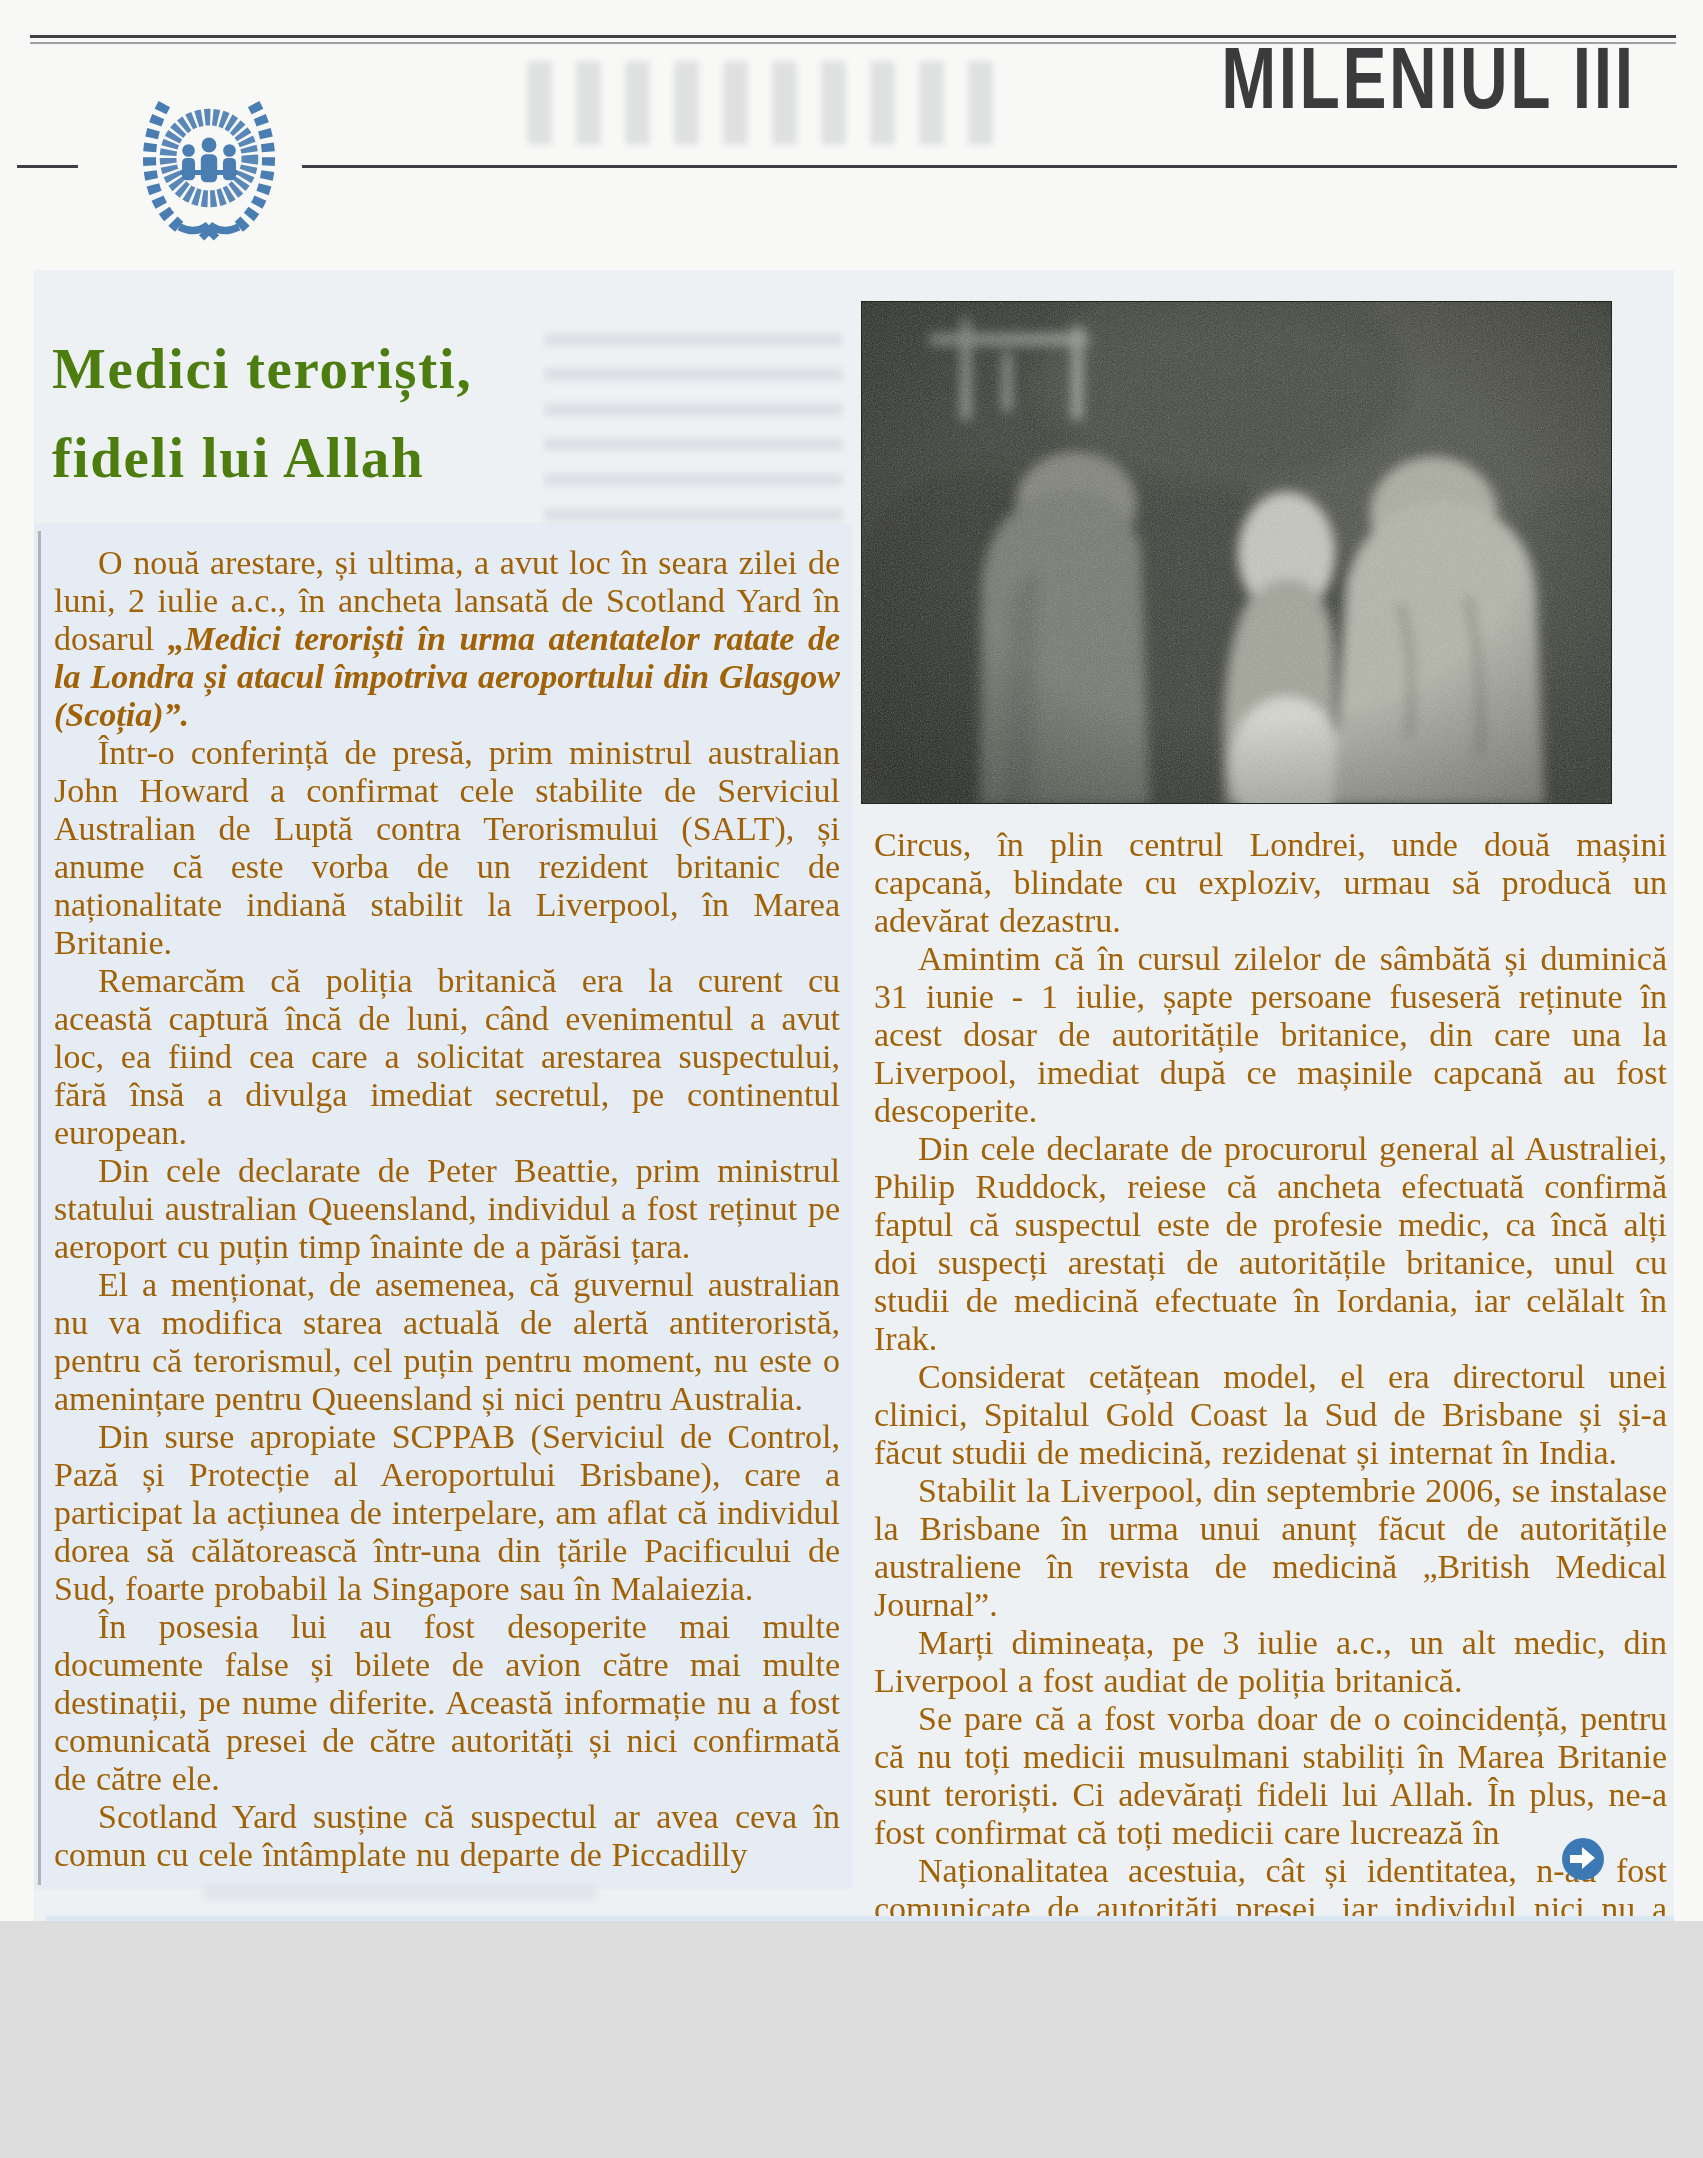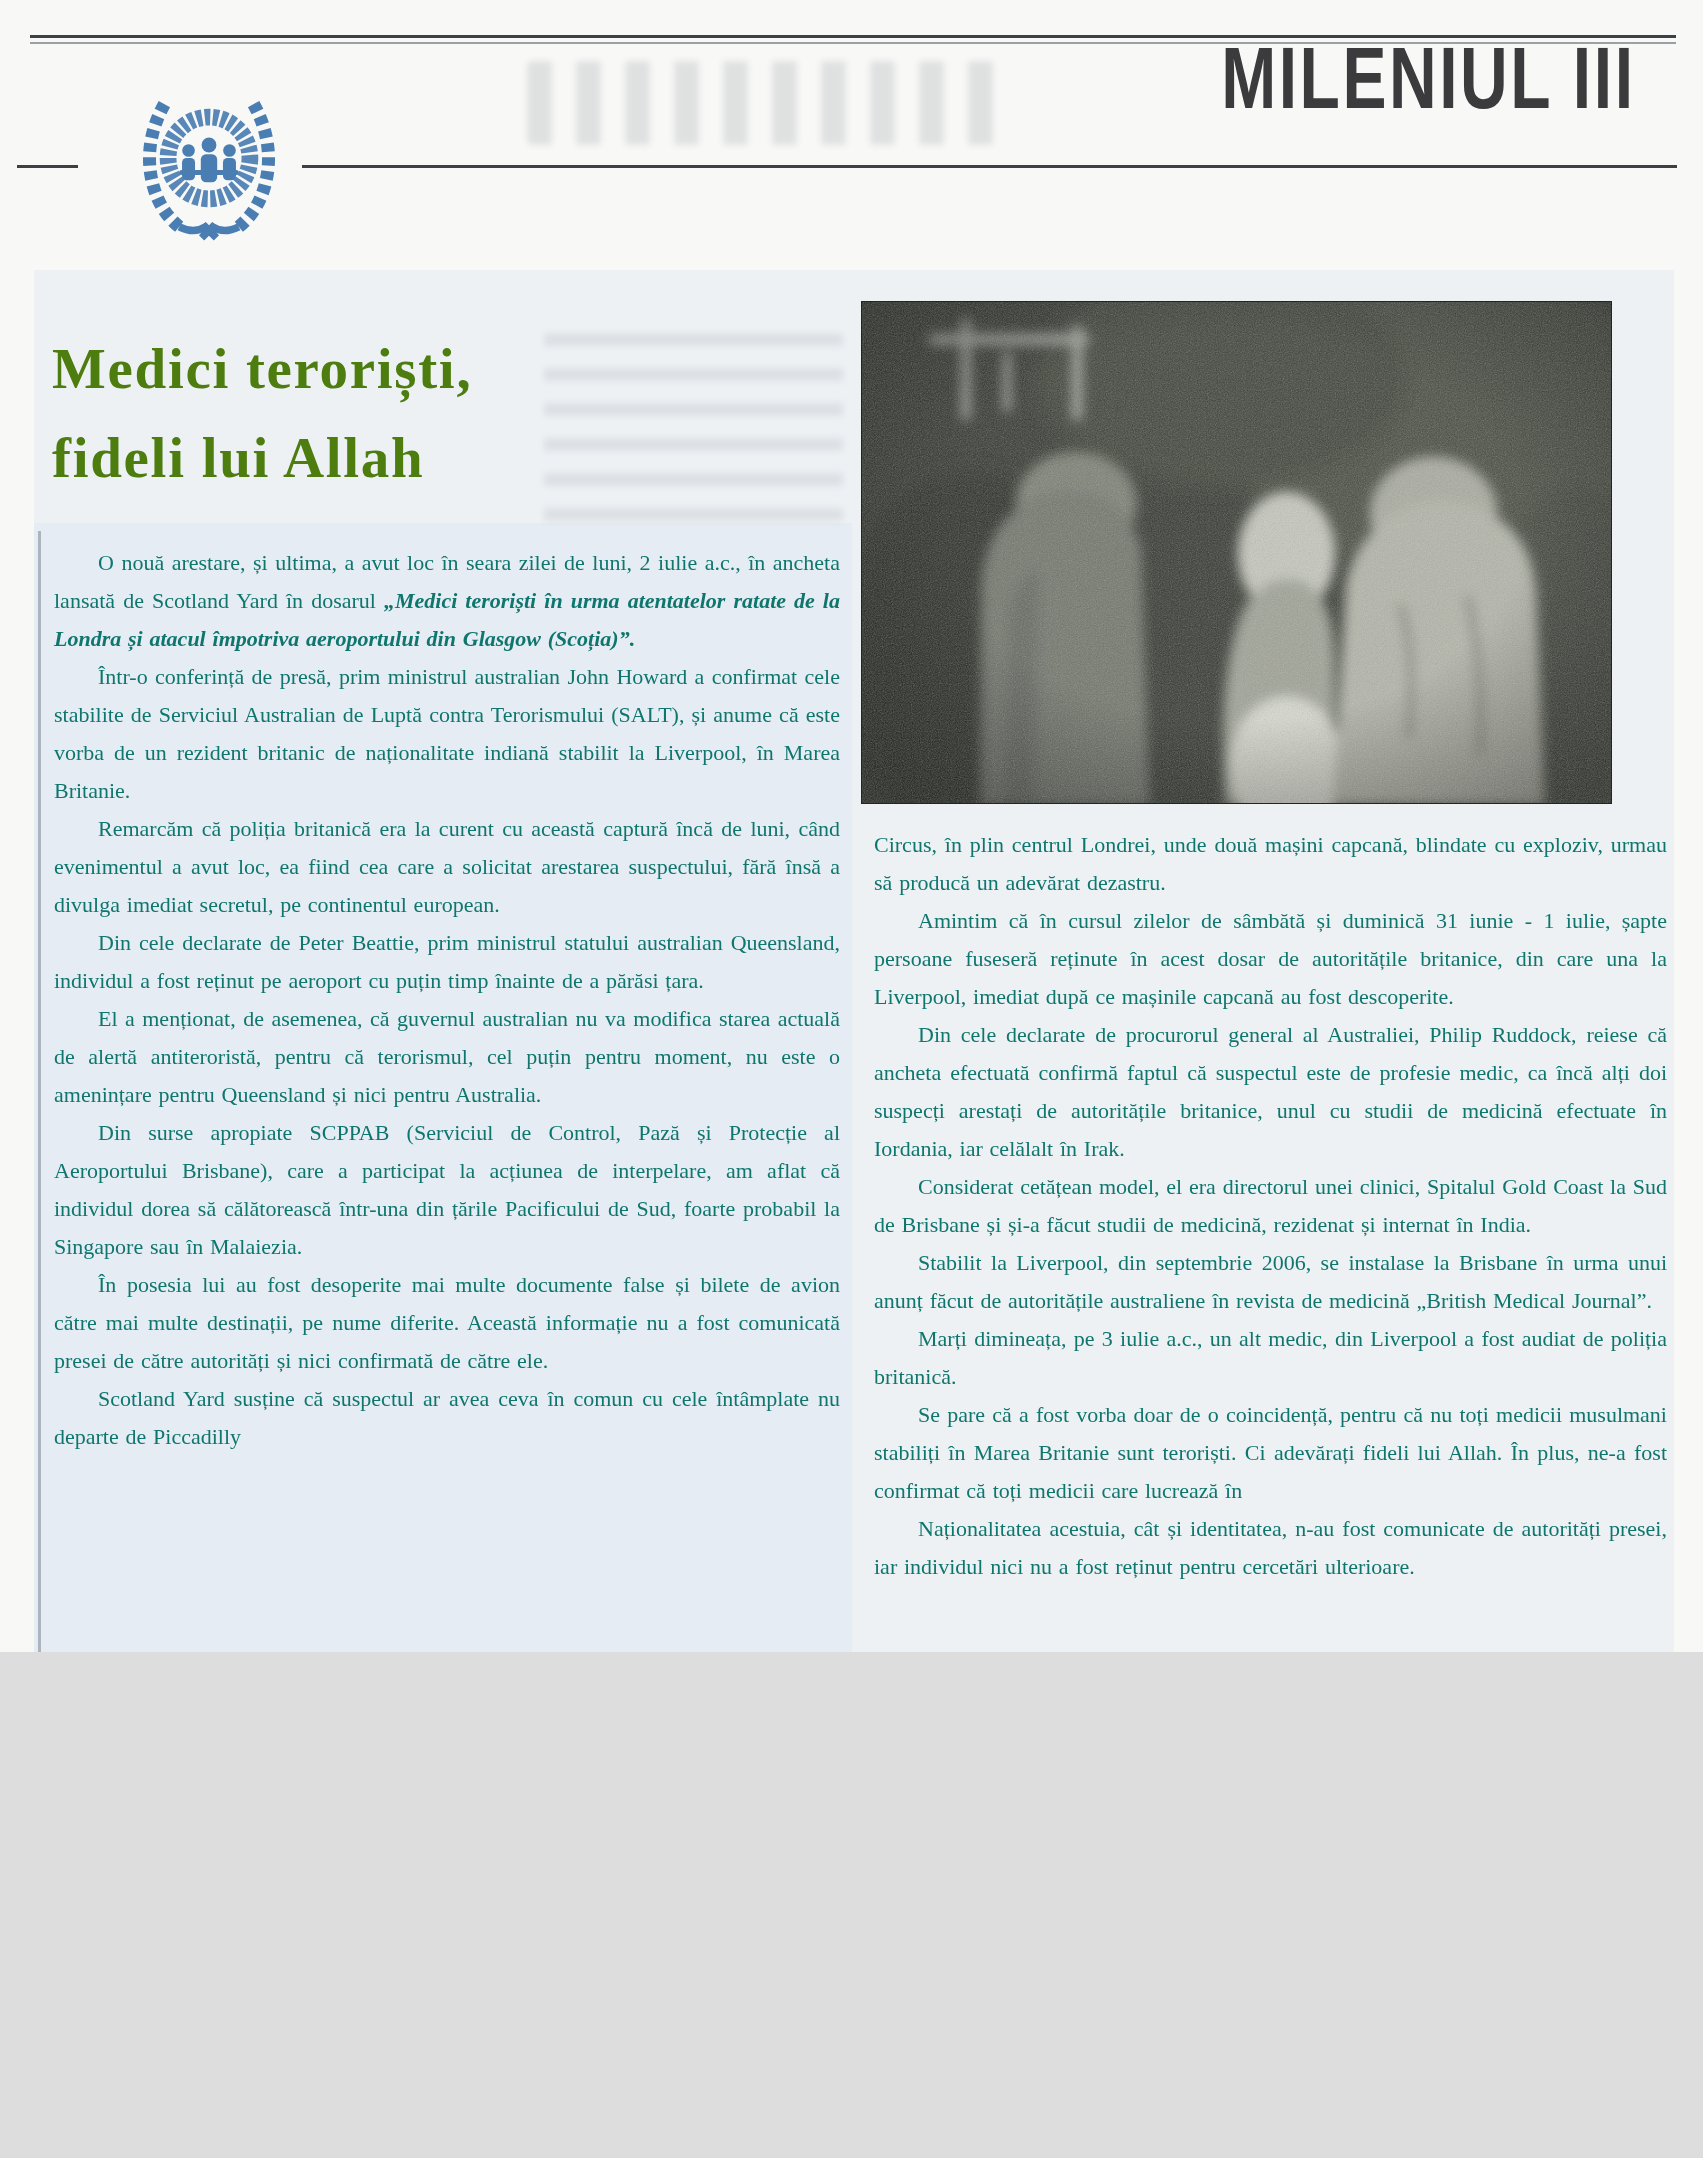--- a/index.html
+++ b/index.html
@@ -1,16 +1,16 @@
 <!DOCTYPE html>
 <html style="font-size:13.5px"><head>
 <meta charset="utf-8">
 <style>
   html,body{margin:0;padding:0;background:#dddddd;}
-  .page{position:relative;width:1703px;height:1652px;background:#f8f9f7;overflow:hidden;
+  .page{position:relative;width:1703px;height:1921px;background:#f8f9f7;overflow:hidden;
         font-family:"Liberation Serif","DejaVu Serif",serif;}
   
   .tint{position:absolute;left:34px;top:270px;width:1640px;height:1657px;
         background:rgba(200,216,236,0.22);pointer-events:none;}
   .tint2{position:absolute;left:34px;top:523px;width:818px;height:1366px;
         background:rgba(195,214,236,0.18);pointer-events:none;}
 
   
   .rule{position:absolute;background:#3f4043;}
   .rule-echo{position:absolute;background:#9aa0a6;}
@@ -32,21 +32,21 @@
   
   .title{position:absolute;left:52px;top:324px;width:607px;color:#4d7c0f;font-weight:700;
          font-size:57px;line-height:89px;letter-spacing:1.7px;}
 
   
   .photo{position:absolute;left:861px;top:301px;width:751px;height:503px;
          border:1.7px solid #23261f;box-sizing:border-box;background:#343830;}
   .photo svg{display:block;width:100%;height:100%;}
 
   
-  .col{position:absolute;font-size:22px;line-height:38px;color:#0f766e;text-align:justify;
+  .col{position:absolute;font-size:34px;line-height:38px;color:#a16207;text-align:justify;
        word-spacing:1.3px;}
   .col p{margin:0;text-indent:44px;}
   .col p.noindent{text-indent:0;}
   .col-left{left:54px;top:544px;width:786px;}
   .col-right{left:874px;top:826px;width:793px;}
   .lead-em{font-weight:700;font-style:italic;}
 
   
   .foldline{position:absolute;left:38px;top:531px;width:2.5px;height:1354px;
             background:rgba(70,76,88,.35);}

